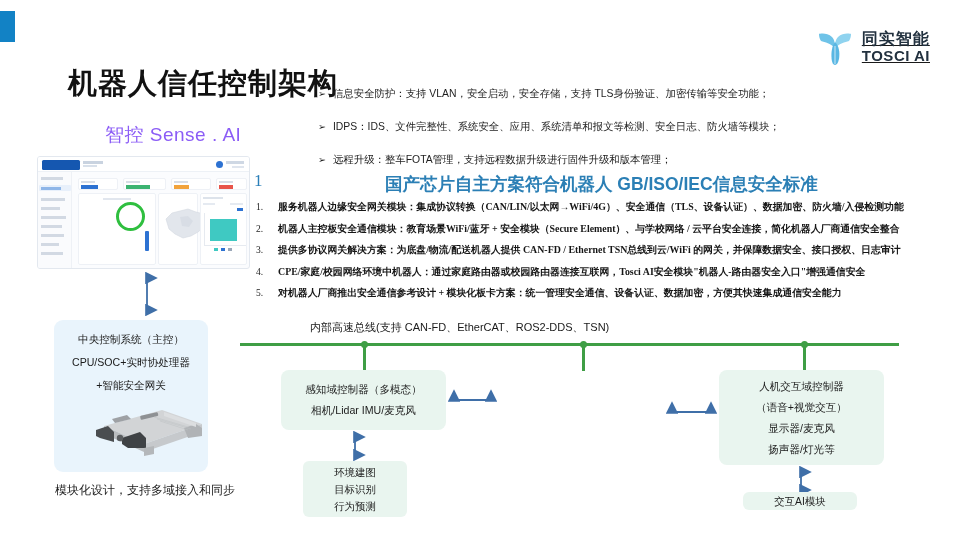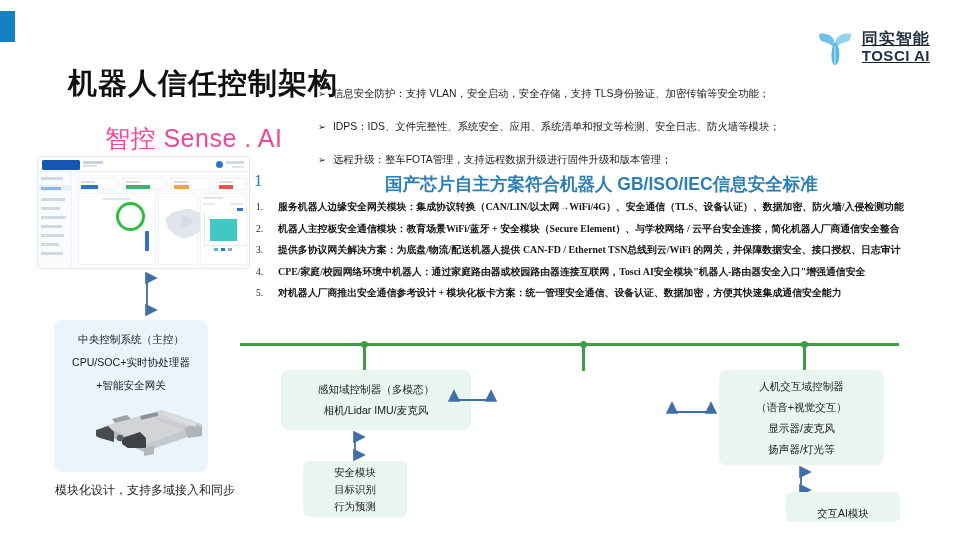--- a/index.html
+++ b/index.html
@@ -26,21 +26,21 @@
   .logo-en { font-size:15px; font-weight:bold; color:#22313f; letter-spacing:0.5px; }
 
   
   .main-title {
     position:absolute; left:68px; top:64px;
     font-size:29px; font-weight:bold; color:#111111; letter-spacing:1px;
     white-space:nowrap;
   }
   .sub-title {
     position:absolute; left:105px; top:122px;
-    font-size:25px; color:#ec4899; letter-spacing:0.5px; white-space:nowrap;
+    font-size:19px; color:#8b5cf6; letter-spacing:0.5px; white-space:nowrap;
   }
 
   
   .bullets { position:absolute; left:318px; top:86px; width:620px; }
   .bullet-row { display:flex; align-items:flex-start; margin-bottom:18px; }
   .bullet-mark { font-size:9.5px; color:#222; margin-right:7px; line-height:15px; flex:0 0 auto; }
   .bullet-text { font-size:10.4px; color:#1d1d1d; line-height:15px; white-space:nowrap; }
 
   
   .sec-num {
@@ -289,29 +289,30 @@
       <polygon points="80,14 112,25 112,29 80,18" fill="#dcdee0"></polygon>
       <g stroke="#bdc0c3" stroke-width="0.5">
         <line x1="70" y1="19" x2="104" y2="29"></line>
         <line x1="73" y1="21" x2="107" y2="31"></line>
         <line x1="76" y1="23" x2="104" y2="32"></line>
       </g>
     </svg>
   </div>
   <div class="central-caption">模块化设计，支持多域接入和同步</div>
 
+  <div class="bus-label">内部高速总线(支持 CAN-FD、EtherCAT、ROS2-DDS、TSN)</div>
   <div class="bus-line"></div>
   <div class="bus-dot" style="left:361px;"></div>
   <div class="bus-dot" style="left:580px;"></div>
   <div class="bus-dot" style="left:801px;"></div>
   <div class="bus-stem" style="left:363.2px;height:27px;"></div>
   <div class="bus-stem" style="left:582.2px;height:27px;"></div>
   <div class="bus-stem" style="left:803.2px;height:27px;"></div>
 
-  <div class="dbox" style="left:281px;top:370px;width:190px;height:60px;">
+  <div class="dbox" style="left:281px;top:370px;width:165px;height:60px;">
     <span class="dbox-line">感知域控制器（多模态）</span>
     <span class="dbox-line">相机/Lidar IMU/麦克风</span>
   </div>
 
 
   <div class="dbox" style="left:719px;top:370px;width:165px;height:95px;">
     <span class="dbox-line">人机交互域控制器</span>
     <span class="dbox-line">（语音+视觉交互）</span>
     <span class="dbox-line">显示器/麦克风</span>
     <span class="dbox-line">扬声器/灯光等</span>
@@ -335,22 +336,22 @@
 
   <svg class="arrow-svg" style="left:346px;top:430px;width:18px;height:32px;">
     <line x1="9" y1="7" x2="9" y2="25" stroke="#3f6fa8" stroke-width="1.8" marker-start="url(#ah-up)" marker-end="url(#ah-dn)"></line>
   </svg>
 
   <svg class="arrow-svg" style="left:792px;top:465px;width:18px;height:32px;">
     <line x1="9" y1="7" x2="9" y2="25" stroke="#3f6fa8" stroke-width="1.8" marker-start="url(#ah-up)" marker-end="url(#ah-dn)"></line>
   </svg>
 
   <div class="sbox" style="left:303px;top:461px;width:104px;height:56px;">
-    <span class="sbox-line">安全模块</span>
+    <span class="sbox-line">环境建图</span>
     <span class="sbox-line">目标识别</span>
     <span class="sbox-line">行为预测</span>
   </div>
 
-  <div class="sbox" style="left:786px;top:492px;width:114px;height:30px;justify-content:flex-end;">
+  <div class="sbox" style="left:743px;top:492px;width:114px;height:18px;">
     <span class="sbox-line">交互AI模块</span>
   </div>
 
 </div>
 
 </body></html>

